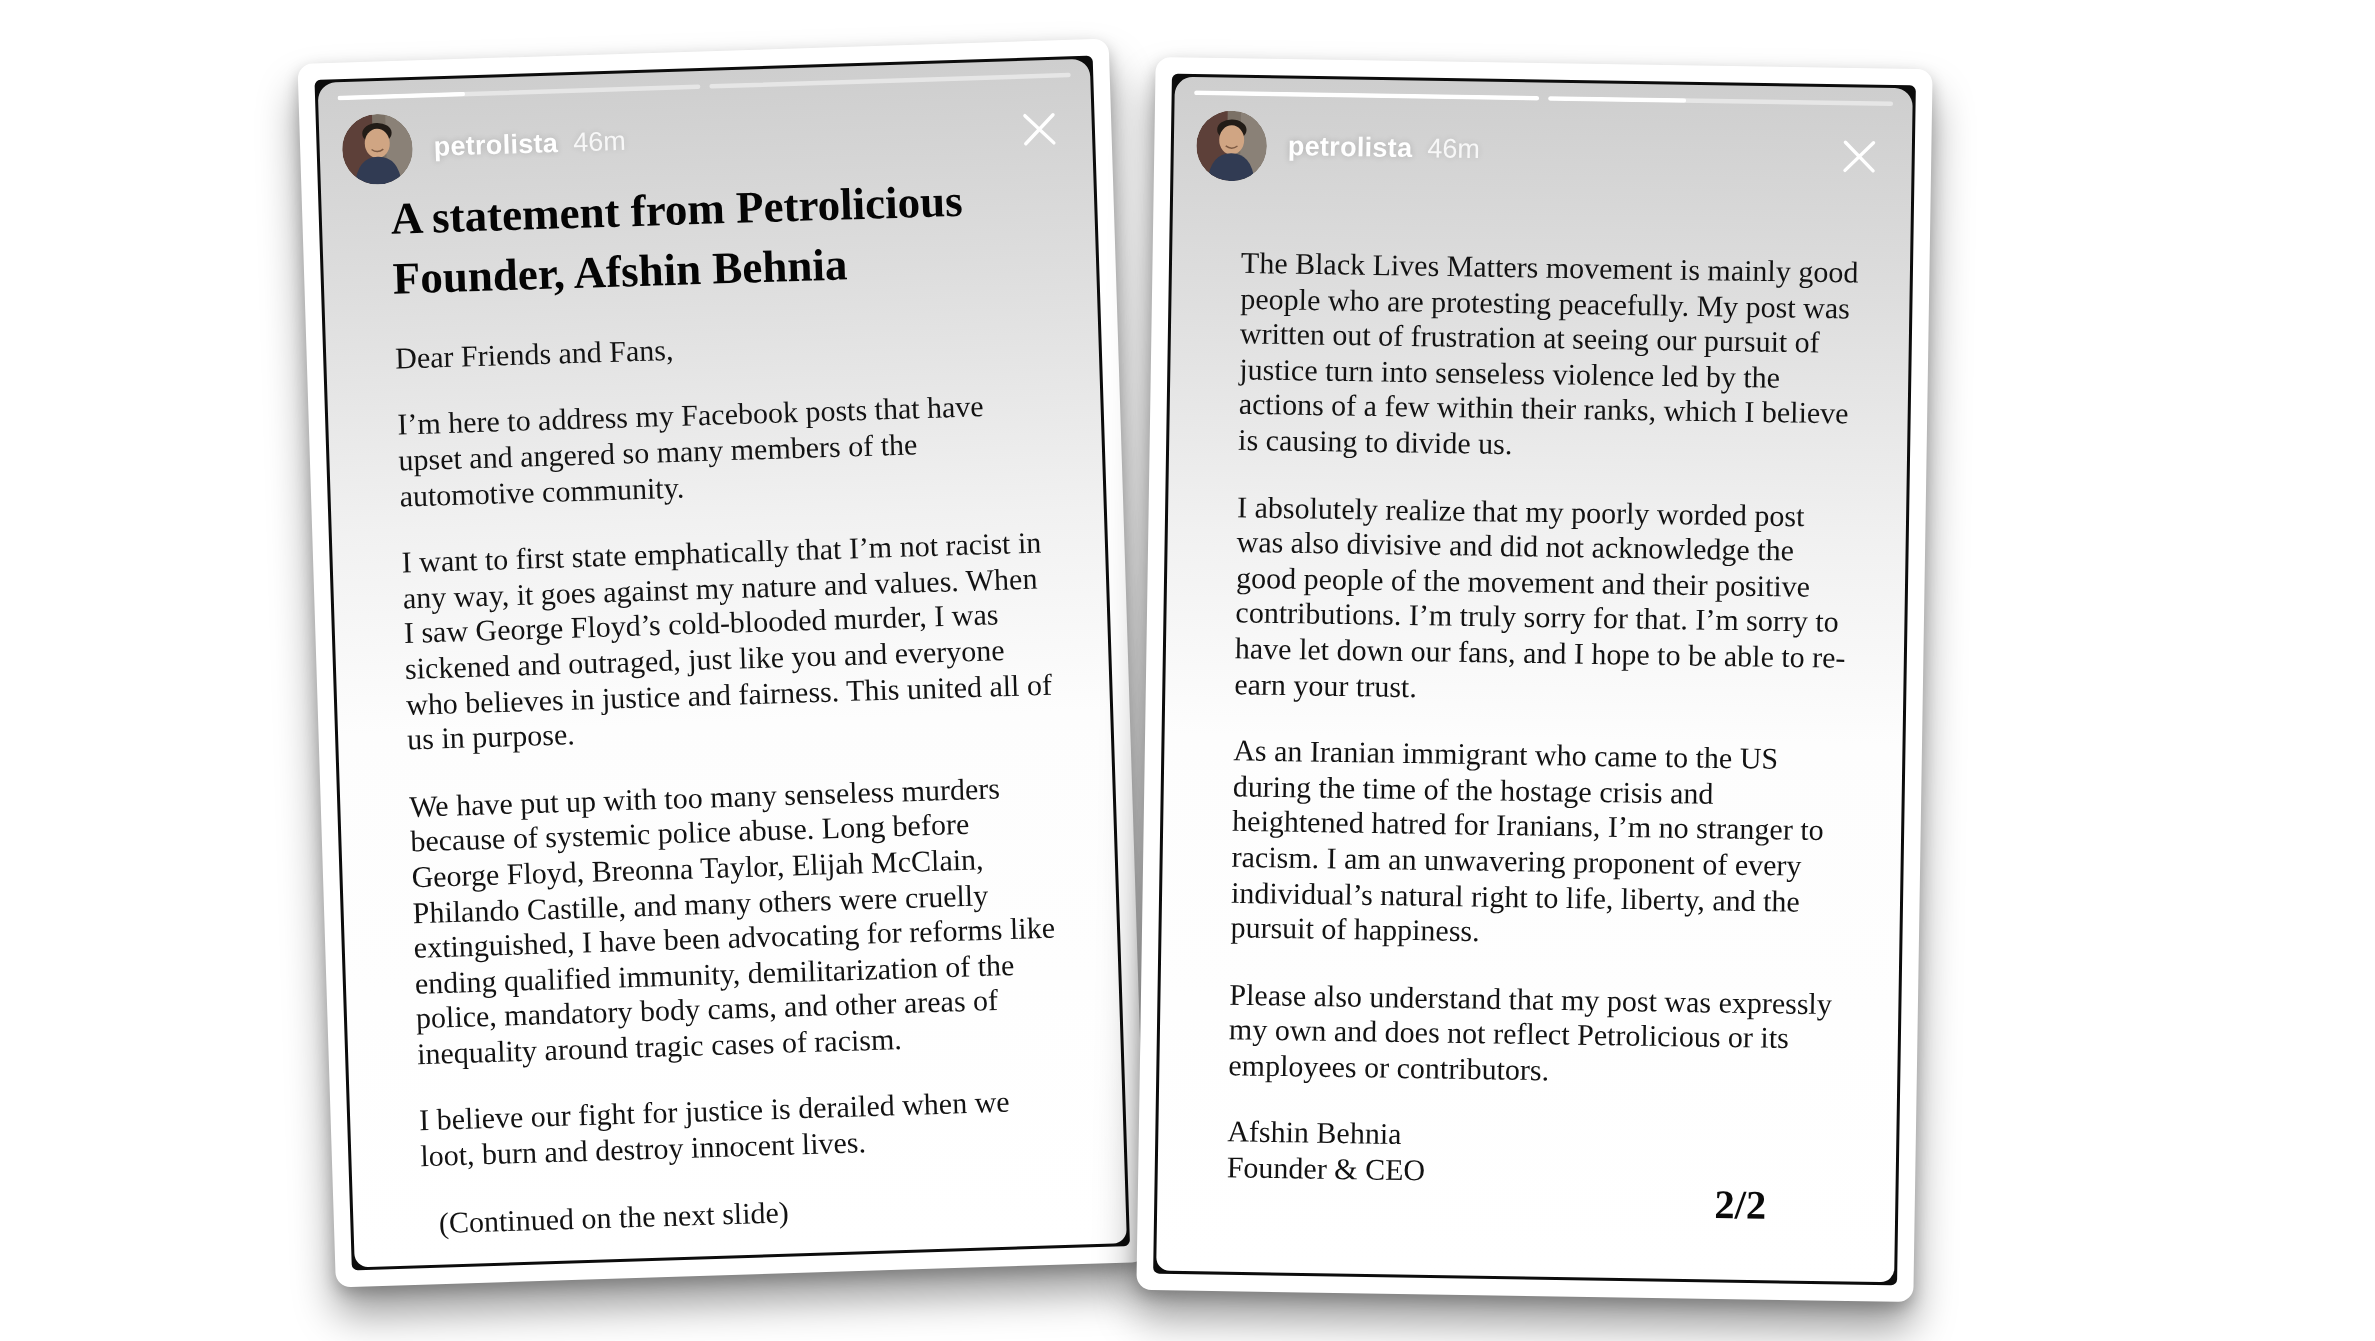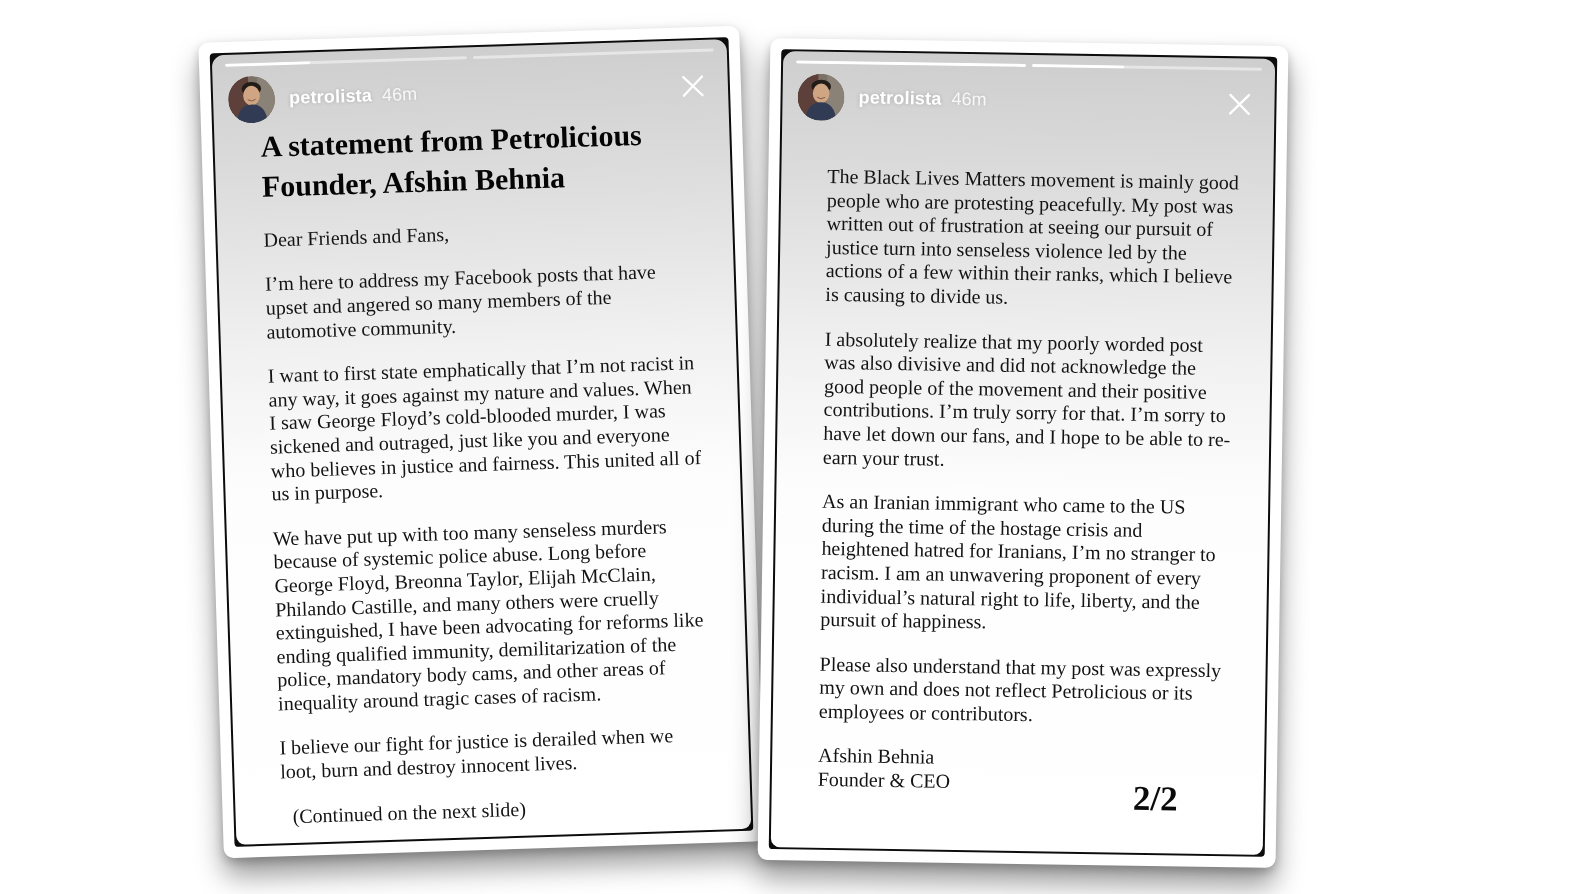--- a/index.html
+++ b/index.html
@@ -96,21 +96,21 @@
   .letter p {
     font-size:20px; line-height:1.18;
     margin-bottom:21px;
   }
   .footnote { padding-left:11px; }
   .signature p { margin-bottom:0; }
   .page-indicator {
     position:absolute;
     bottom:34px; right:86px;
     font-family:"Liberation Serif", serif;
-    font-size:35px; font-weight:700; color:#0a0a0a;
+    font-size:27px; font-weight:700; color:#0a0a0a;
   }
 </style>
 </head>
 <body>
 
 <div class="stage">
 
   <div class="card card-left">
     <div class="screen">
       <div class="story">

